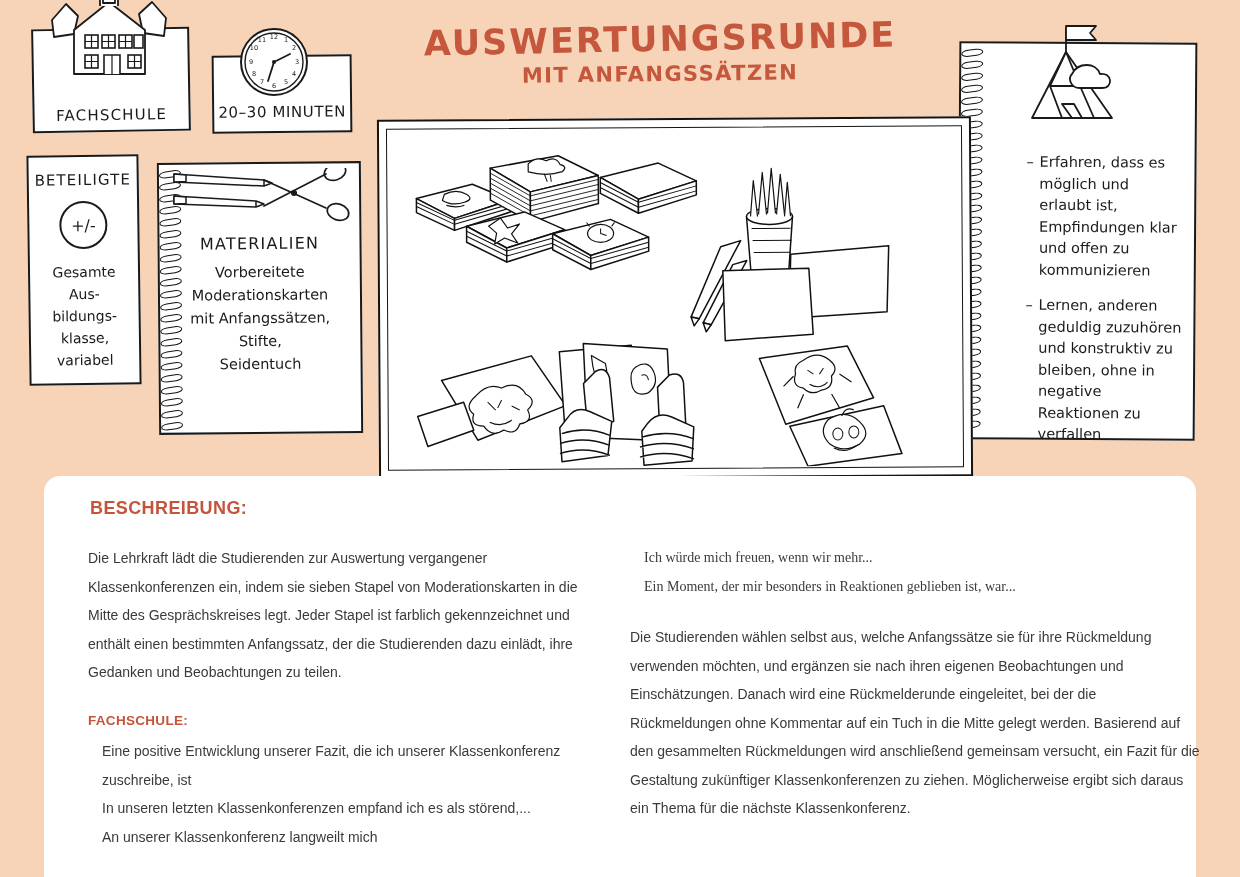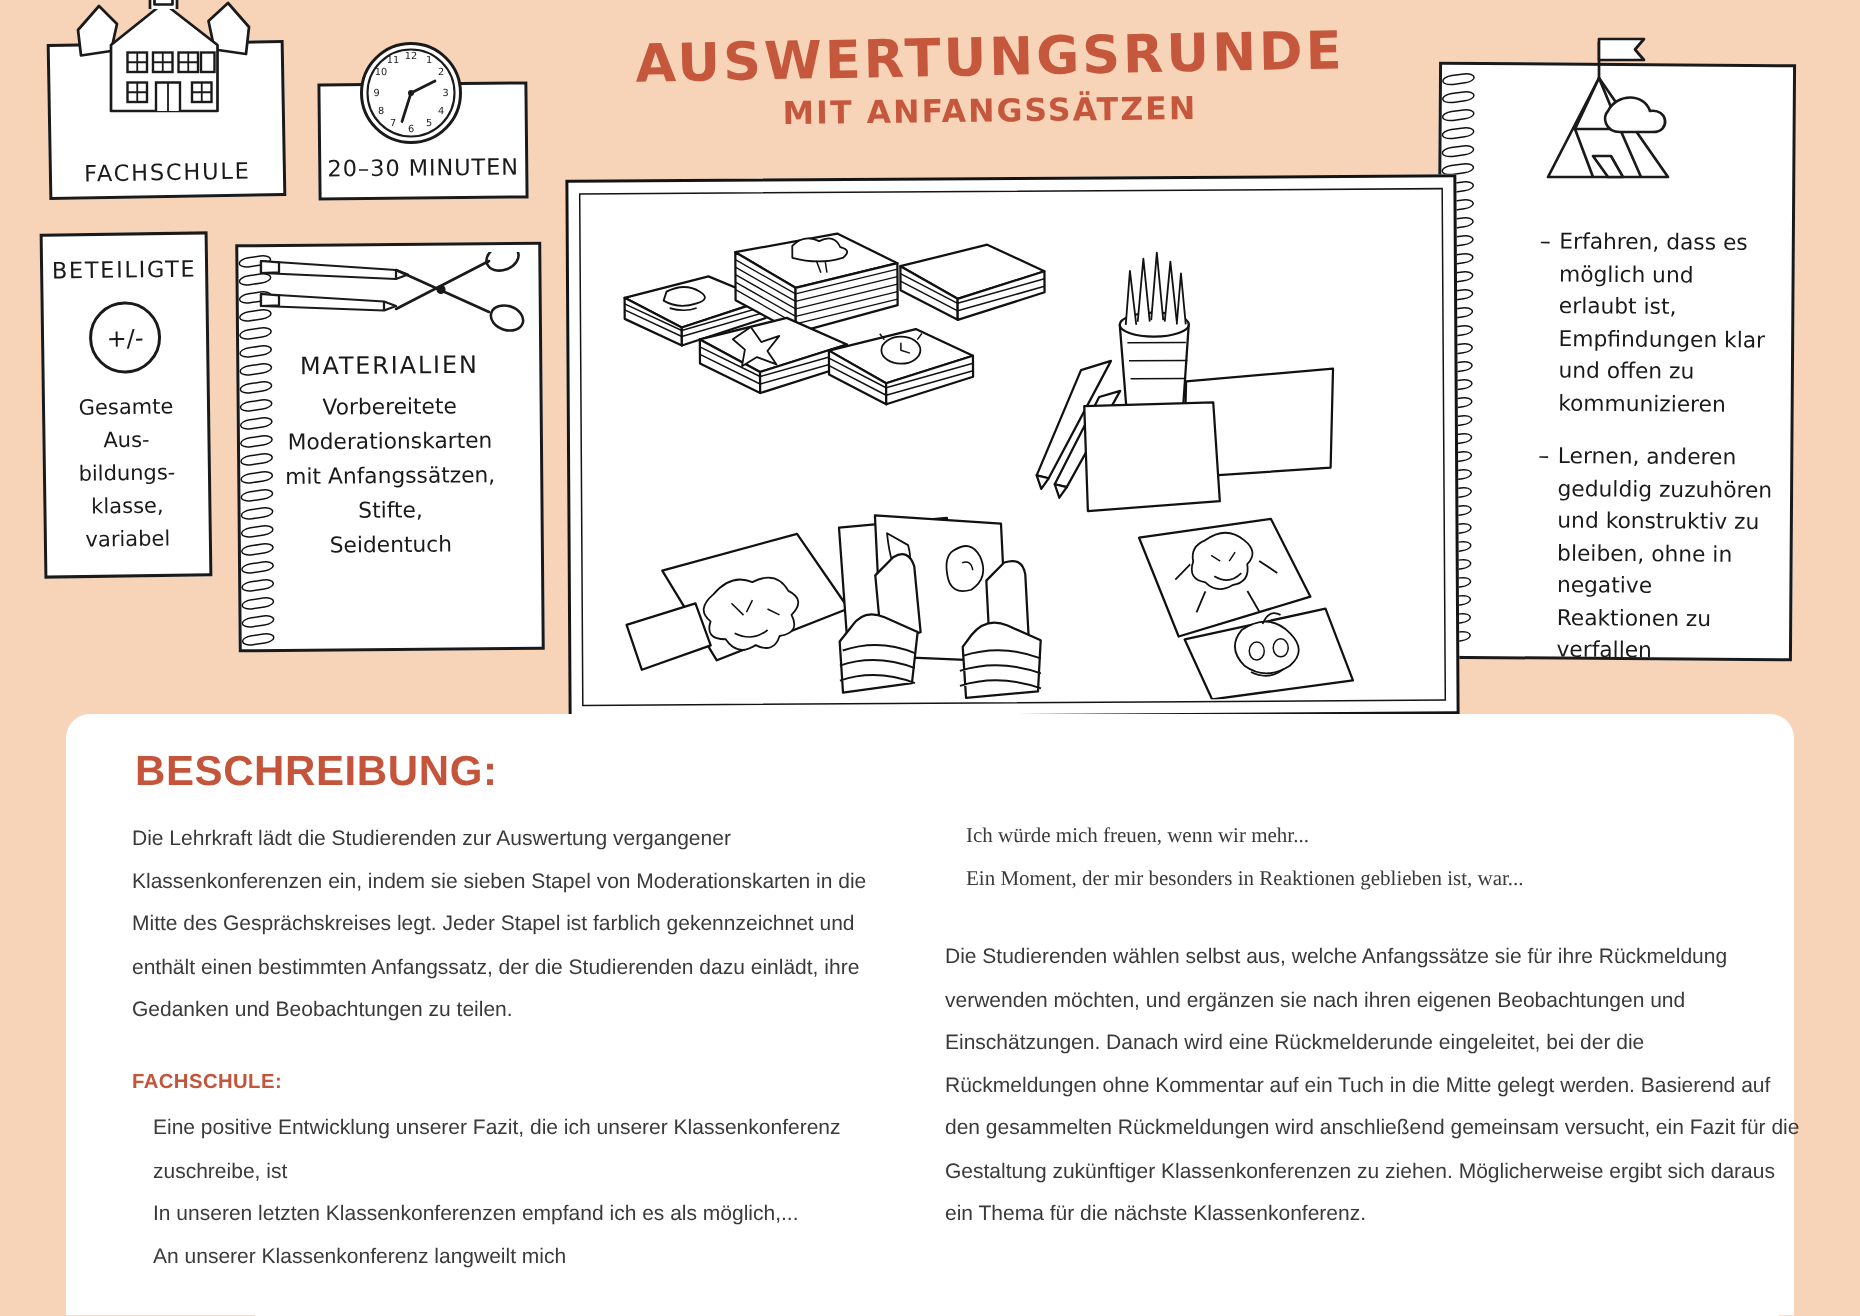--- a/index.html
+++ b/index.html
@@ -99,21 +99,21 @@
   }
   #illu-svg{position:absolute;inset:9px;width:calc(100% - 18px);height:calc(100% - 18px);}
 
   
   #desc-panel{
     position:absolute;left:44px;top:476px;width:1152px;height:401px;
     background:#ffffff;border-radius:16px 16px 0 0;
   }
   #desc-title{
     position:absolute;left:46px;top:22px;
-    font-size:28px;font-weight:bold;color:#c4543a;letter-spacing:0.4px;
+    font-size:18px;font-weight:bold;color:#c4543a;letter-spacing:0.4px;
   }
   .col{position:absolute;top:68px;font-size:14px;color:#3a3a3a;line-height:28.5px;}
   #col-left{left:44px;width:520px;}
   #col-right{left:586px;width:570px;}
   .para{margin:0 0 20px 0;}
   .sub-head{
     font-size:13.5px;font-weight:bold;color:#c4543a;letter-spacing:0.3px;
     margin:0 0 2px 0;
   }
   .ex-list{margin:0;padding:0;}
@@ -435,21 +435,21 @@
   </div>
 
   <div id="desc-panel">
     <div id="desc-title">BESCHREIBUNG:</div>
 
     <div class="col" id="col-left">
       <p class="para">Die Lehrkraft lädt die Studierenden zur Auswertung vergangener Klassenkonferenzen ein, indem sie sieben Stapel von Moderationskarten in die Mitte des Gesprächskreises legt. Jeder Stapel ist farblich gekennzeichnet und enthält einen bestimmten Anfangssatz, der die Studierenden dazu einlädt, ihre Gedanken und Beobachtungen zu teilen.</p>
       <p class="sub-head">FACHSCHULE:</p>
       <ul class="ex-list">
         <li>Eine positive Entwicklung unserer Fazit, die ich unserer Klassenkonferenz zuschreibe, ist</li>
-        <li>In unseren letzten Klassenkonferenzen empfand ich es als möglich,...</li>
+        <li>In unseren letzten Klassenkonferenzen empfand ich es als störend,...</li>
         <li>An unserer Klassenkonferenz langweilt mich</li>
       </ul>
     </div>
 
     <div class="col" id="col-right">
       <ul class="top-list">
         <li>Ich würde mich freuen, wenn wir mehr...</li>
         <li>Ein Moment, der mir besonders in Reaktionen geblieben ist, war...</li>
       </ul>
       <p class="para">Die Studierenden wählen selbst aus, welche Anfangssätze sie für ihre Rückmeldung verwenden möchten, und ergänzen sie nach ihren eigenen Beobachtungen und Einschätzungen. Danach wird eine Rückmelderunde eingeleitet, bei der die Rückmeldungen ohne Kommentar auf ein Tuch in die Mitte gelegt werden. Basierend auf den gesammelten Rückmeldungen wird anschließend gemeinsam versucht, ein Fazit für die Gestaltung zukünftiger Klassenkonferenzen zu ziehen. Möglicherweise ergibt sich daraus ein Thema für die nächste Klassenkonferenz.</p>

